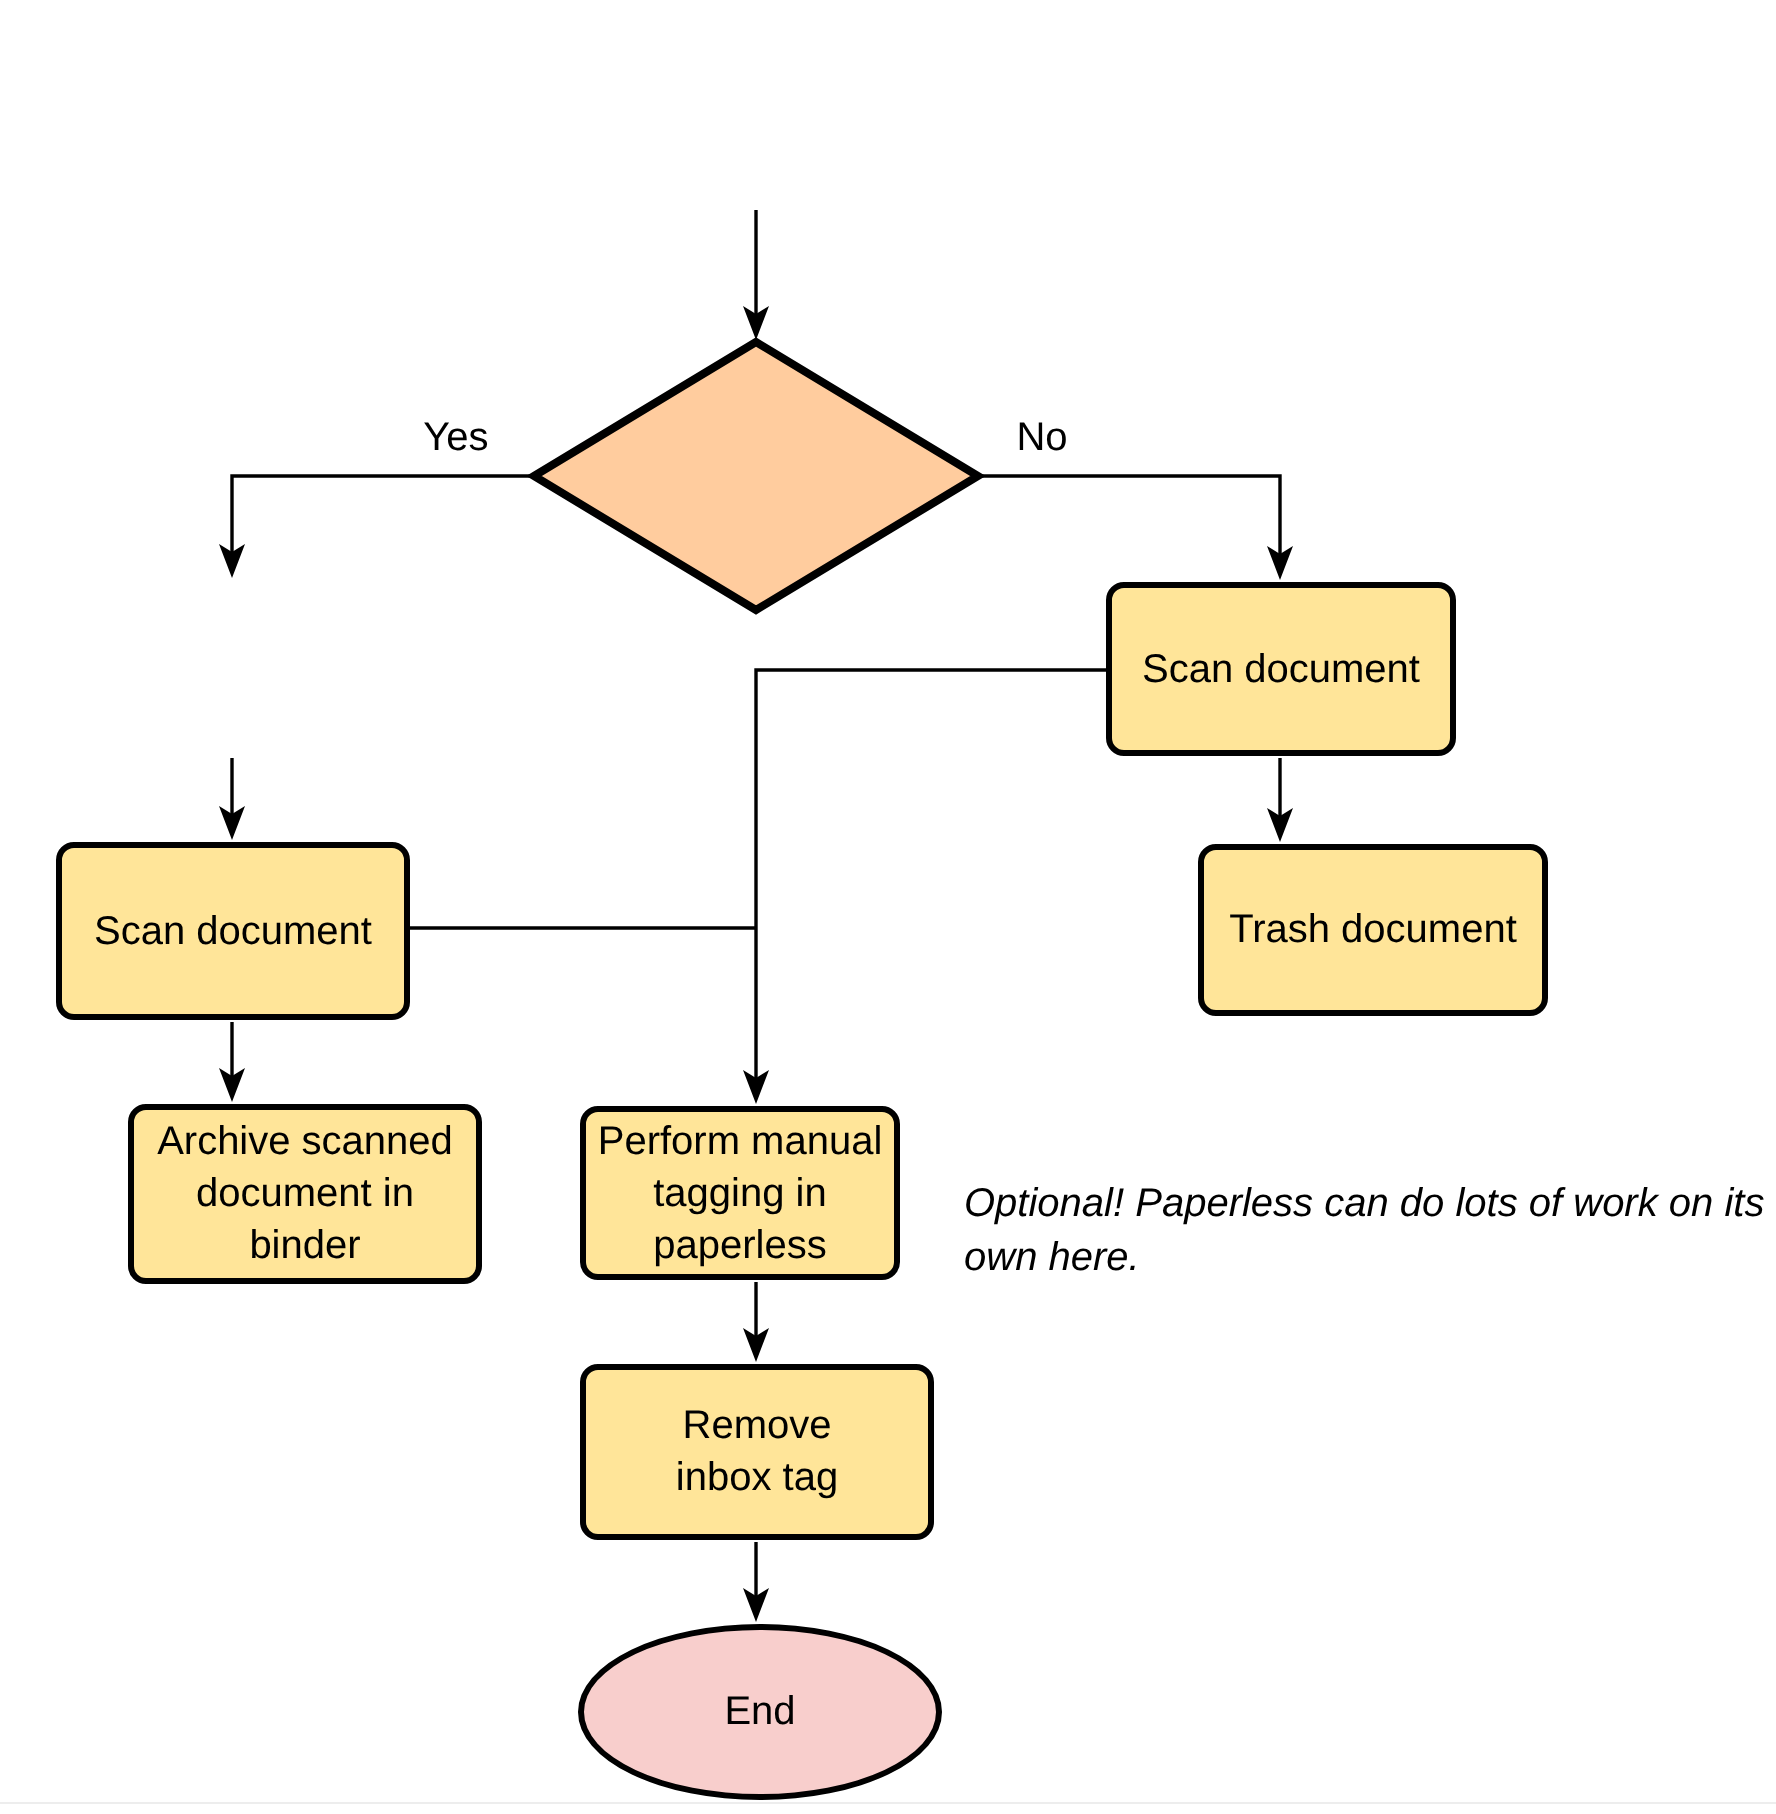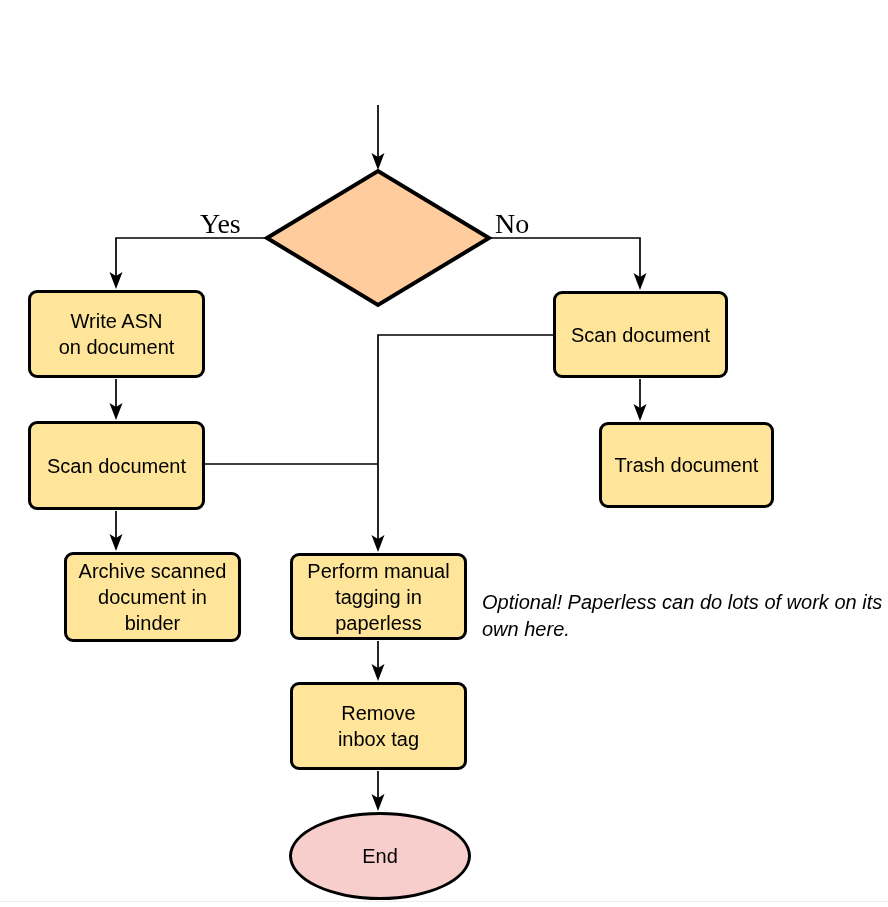--- a/index.html
+++ b/index.html
@@ -44,28 +44,28 @@
   .decision-label { background: transparent; }
 
   
   .n-start    { left: 290px; top: 18px;  width: 177px; height: 87px; }
   .n-decision { left: 288px; top: 206px; width: 180px; height: 64px; }
   .n-write    { left: 28px;  top: 290px; width: 177px; height: 88px; }
   .n-scanL    { left: 28px;  top: 421px; width: 177px; height: 89px; }
   .n-archive  { left: 20px;  top: 552px; width: 177px; height: 90px; margin-left: 44px; }
   .n-scanR    { left: 553px; top: 291px; width: 175px; height: 87px; }
   .n-trash    { left: 553px; top: 422px; width: 175px; height: 86px; margin-left: 46px; }
-  .n-perform  { left: 290px; top: 553px; width: 177px; height: 87px; }
+  .n-perform  { left: 290px; top: 553px; width: 160px; height: 87px; }
   .n-remove   { left: 290px; top: 682px; width: 177px; height: 88px; }
   .n-end      { left: 289px; top: 812px; width: 182px; height: 88px; }
 
   .edge-label {
     position: absolute;
-    font-size: 28px;
-    font-family: Liberation Serif, serif;
+    font-size: 20px;
+    text-align: center;
   }
   .l-yes { left: 200px; top: 208px; width: 56px; }
   .l-no  { left: 495px; top: 208px; width: 52px; }
 
   .annotation {
     position: absolute;
     left: 482px; top: 589px;
     width: 414px;
     font-size: 20px;
     font-style: italic;
@@ -116,22 +116,20 @@
 
     <polygon class="shape-decision" points="267,238 378,171 489,238 378,305"></polygon>
   </svg>
 
 
 
   <div class="edge-label l-yes">Yes</div>
 
   <div class="edge-label l-no">No</div>
 
-  <div class="node process n-write">Write ASN
-on document</div>
 
   <div class="node process n-scanL">Scan document</div>
 
   <div class="node process n-archive">Archive scanned
 document in
 binder</div>
 
   <div class="node process n-scanR">Scan document</div>
 
   <div class="node process n-trash">Trash document</div>

